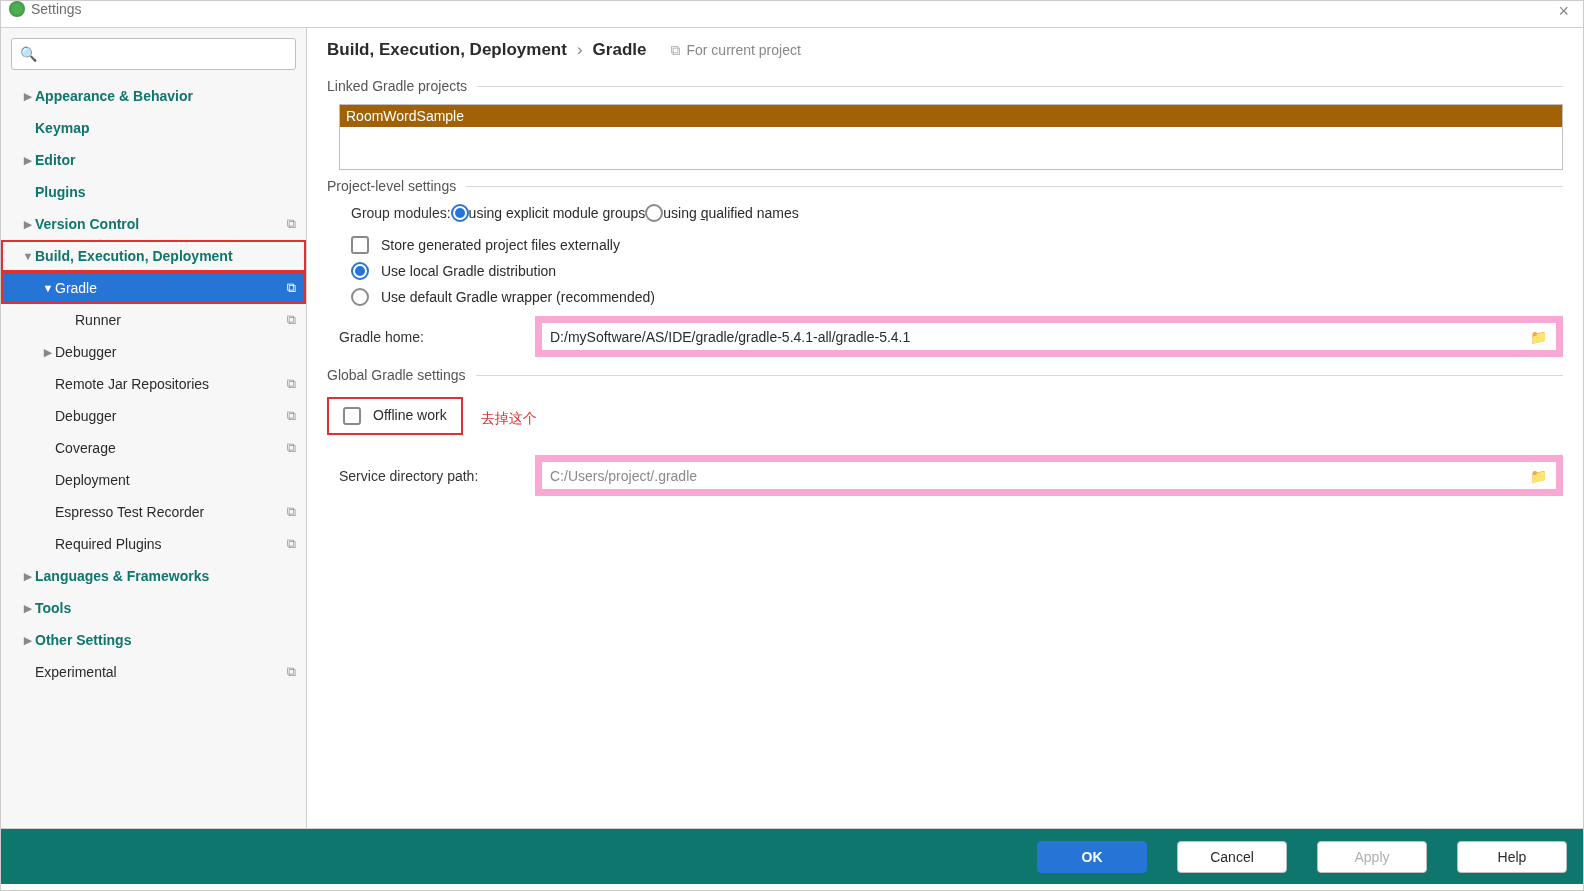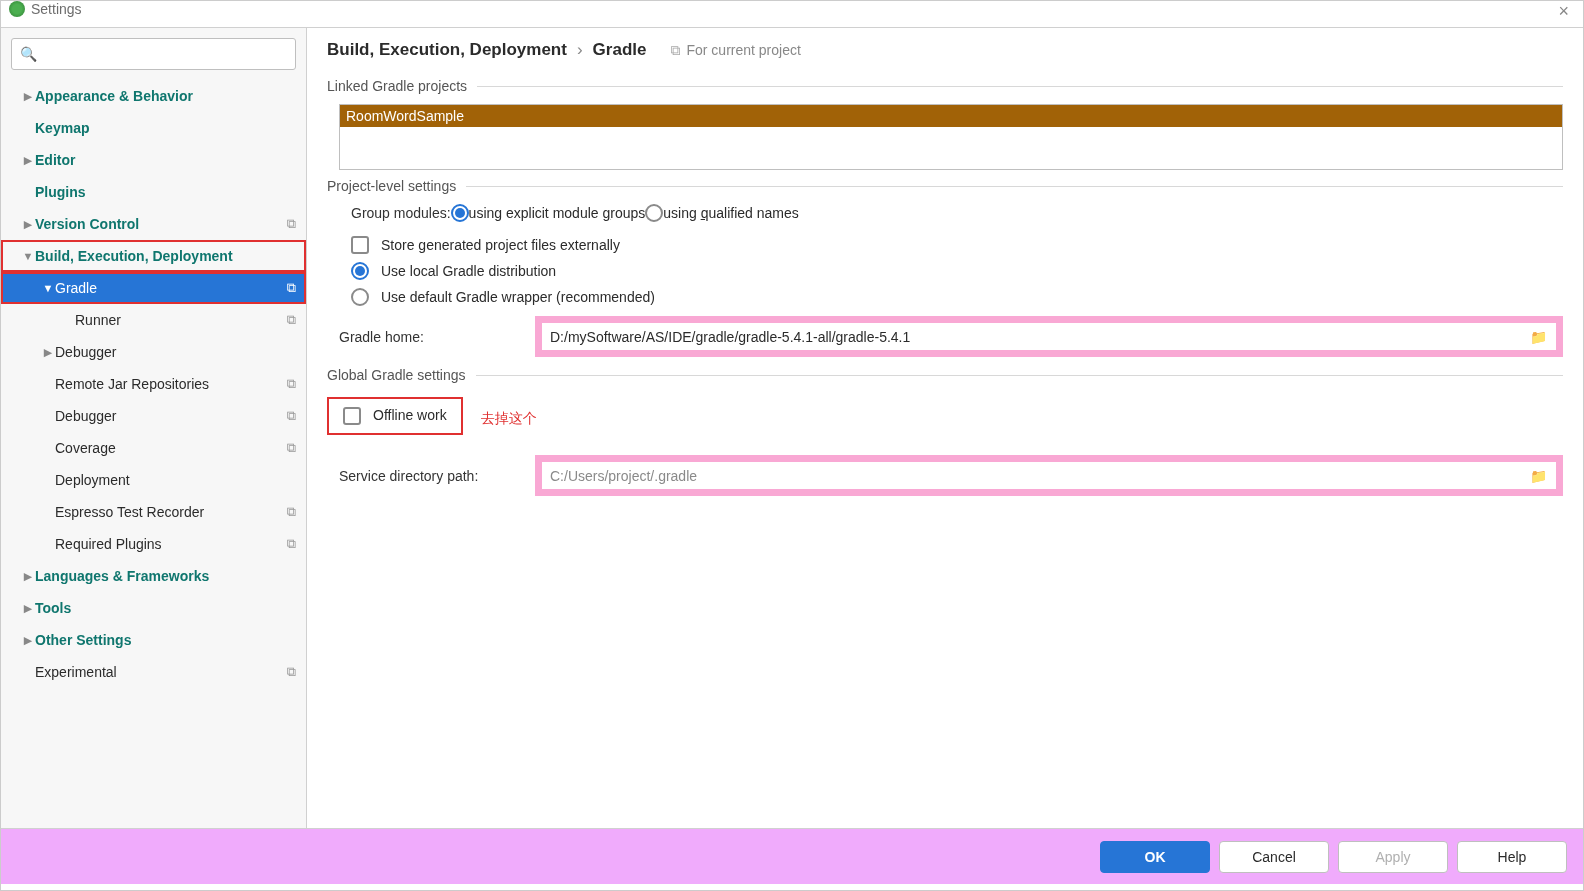--- a/index.html
+++ b/index.html
@@ -47,21 +47,21 @@
 .group-row { margin: 8px 0 14px 24px; display: flex; align-items: center; }
 .group-row .grp-label { color: #333; }
 .input-row { margin: 10px 0 10px 12px; display: flex; align-items: center; gap: 16px; }
 .input-row .lbl { width: 180px; color: #333; }
 .text-input { flex: 1; border: 7px solid #f9a8d4; height: 41px; padding: 0 8px; background: #fff; display: flex; align-items: center; justify-content: space-between; }
 .text-input .val { color: #2b2b2b; }
 .text-input.disabled .val { color: #8a8a8a; }
 .folder-icon { color: #bbb; }
 .offline-box { display: inline-flex; gap: 12px; border: 2px solid #e03030; padding: 8px 14px; margin: 4px 0 10px 0; }
 .red-note { color: #e03030; margin-left: 18px; }
-.bottom-bar { height: 56px; border-top: 1px solid #d0d0d0; display: flex; align-items: center; justify-content: flex-end; gap: 9px; padding: 0 16px; background: #f0abfc; }
+.bottom-bar { height: 56px; border-top: 1px solid #d0d0d0; display: flex; align-items: center; justify-content: flex-end; gap: 30px; padding: 0 16px; background: #0f766e; }
 .btn { min-width: 110px; height: 32px; border-radius: 4px; border: 1px solid #bfbfbf; background: #fff; display: flex; align-items: center; justify-content: center; cursor: pointer; font-size: 14px; }
 .btn.primary { background: #2675d6; color: #fff; border-color: #2675d6; font-weight: 600; }
 .btn.disabled { color: #b0b0b0; cursor: default; }
 .u { text-decoration: underline; text-decoration-color: currentColor; }
 </style>
 </head>
 <body>
 
 <div class="titlebar">
   <div class="titlebar-left">

